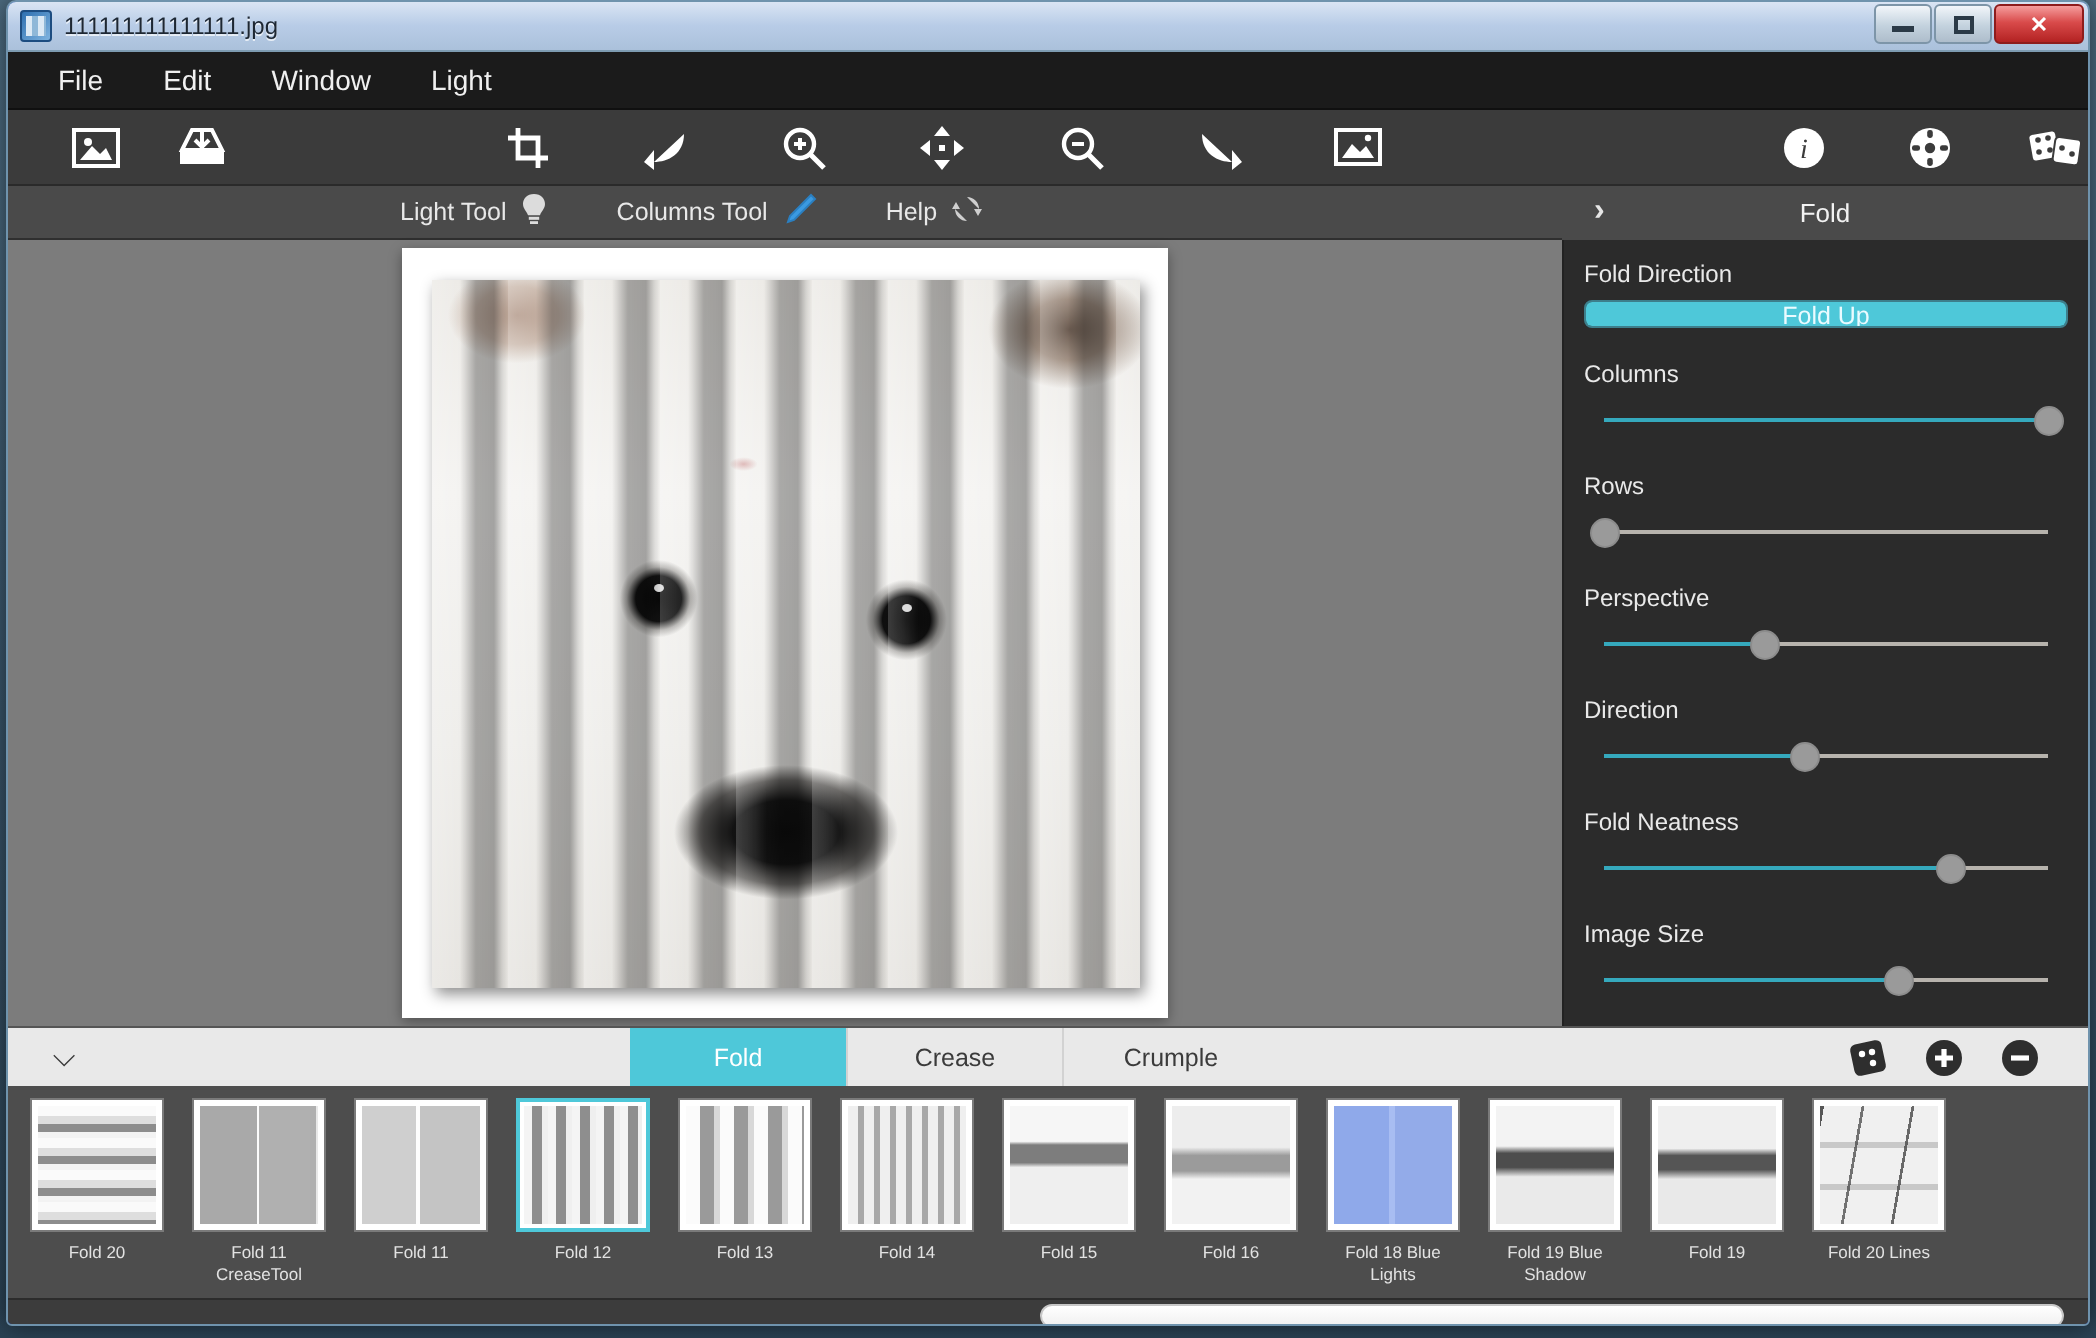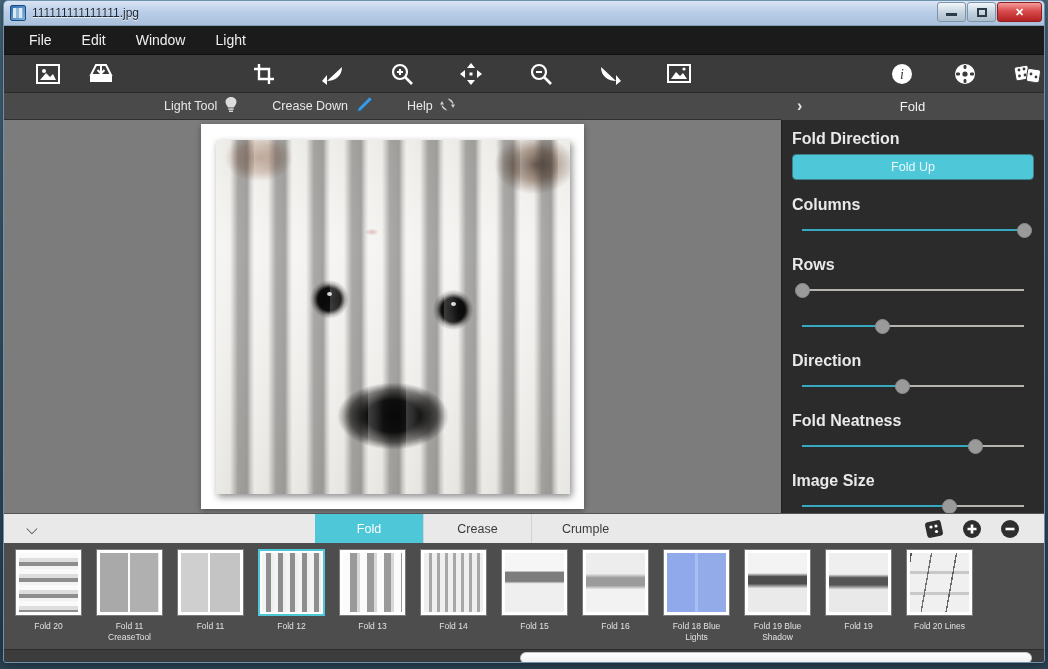--- a/index.html
+++ b/index.html
@@ -86,21 +86,21 @@
   }
   .tb{
     width:42px; height:34px; display:flex; align-items:center; justify-content:center;
     color:#fff;
   }
   .tb svg{ display:block; }
 
   
   #subbar{
     height:27px; background:#4a4a4a; display:flex; align-items:center;
-    border-bottom:1px solid #2f2f2f; position:relative;
+    border-bottom:1px solid #2f2f2f; position:relative;padding-left:36px;
   }
   .subtool{ display:flex; align-items:center; gap:7px; color:#e8e8e8; font-size:12.5px;}
   #subbar .sep{ width:34px; }
 
   #panel-head{
     position:absolute; right:0; top:0; width:263px; height:27px;
     background:#4a4a4a; display:flex; align-items:center; justify-content:center;
     color:#f2f2f2; font-size:13px;
   }
   #panel-head .chev{
@@ -161,24 +161,24 @@
       rgba(255,255,255,.00) 15px,
       rgba(255,255,255,.00) 38px);
     mix-blend-mode:screen; opacity:.35;
   }
 
   
   #right-panel{
     width:263px; background:#2b2b2b; padding:10px 10px 0 10px;
     border-left:1px solid #222;
   }
-  .ctl-label{ color:#e9e9e9; font-size:16px; margin-bottom:6px;font-weight:bold; }
+  .ctl-label{ color:#e9e9e9; font-size:12px; margin-bottom:6px; }
   .seg{
-    display:flex; height:26px; border:1px solid #3d7f8c; border-radius:4px;
-    overflow:hidden; margin-bottom:16px;
+    display:flex; height:14px; border:1px solid #3d7f8c; border-radius:4px;
+    overflow:hidden; margin-bottom:16px;flex-direction:column;
   }
   .seg div{
     flex:1; display:flex; align-items:center; justify-content:center;
     font-size:12.5px;
   }
   .seg .on{ background:#4ec8d9; color:#eafbff; }
   .seg .off{ background:#2f2f2f; color:#f0f0f0; }
 
   .slider{ position:relative; height:22px; margin-bottom:14px; }
   .track{
@@ -405,21 +405,21 @@
       <span>
         <svg width="14" height="17" viewBox="0 0 14 17">
             <path d="M7 1 C3.5 1 1.5 3.4 1.5 6 C1.5 8.4 3.4 9.6 4 11.6 H10 C10.6 9.6 12.5 8.4 12.5 6 C12.5 3.4 10.5 1 7 1 Z" fill="#dcdcdc"></path>
             <rect x="4.4" y="12.4" width="5.2" height="1.5" fill="#dcdcdc"></rect>
             <rect x="5" y="14.6" width="4" height="1.4" fill="#dcdcdc"></rect>
           </svg>
       </span>
     </div>
     <div class="sep"></div>
     <div class="subtool">
-      <span>Crease Down</span>
+      <span>Columns Tool</span>
       <span>
         <svg width="18" height="18" viewBox="0 0 18 18">
             <path d="M14.5 1.5 L16.5 3.5 L6 14 L3 15 L4 12 Z" fill="#3b9ae1" stroke="#2b7fc0" stroke-width="1"></path>
           </svg>
       </span>
     </div>
     <div class="sep"></div>
     <div class="subtool">
       <span>Help</span>
       <span>
@@ -472,20 +472,21 @@
 
       <div class="ctl">
         <div class="ctl-label">Rows</div>
         <div class="slider">
           <div class="track"></div>
           <div class="knob" style="left: calc(0% + 10px);"></div>
         </div>
       </div>
 
       <div class="ctl">
+        <div class="ctl-label">Perspective</div>
         <div class="slider">
           <div class="track"></div>
             <div class="fill" style="width: calc(36% - 7.2px);"></div>
           <div class="knob" style="left: calc(36% + 2.8px);"></div>
         </div>
       </div>
 
       <div class="ctl">
         <div class="ctl-label">Direction</div>
         <div class="slider">

